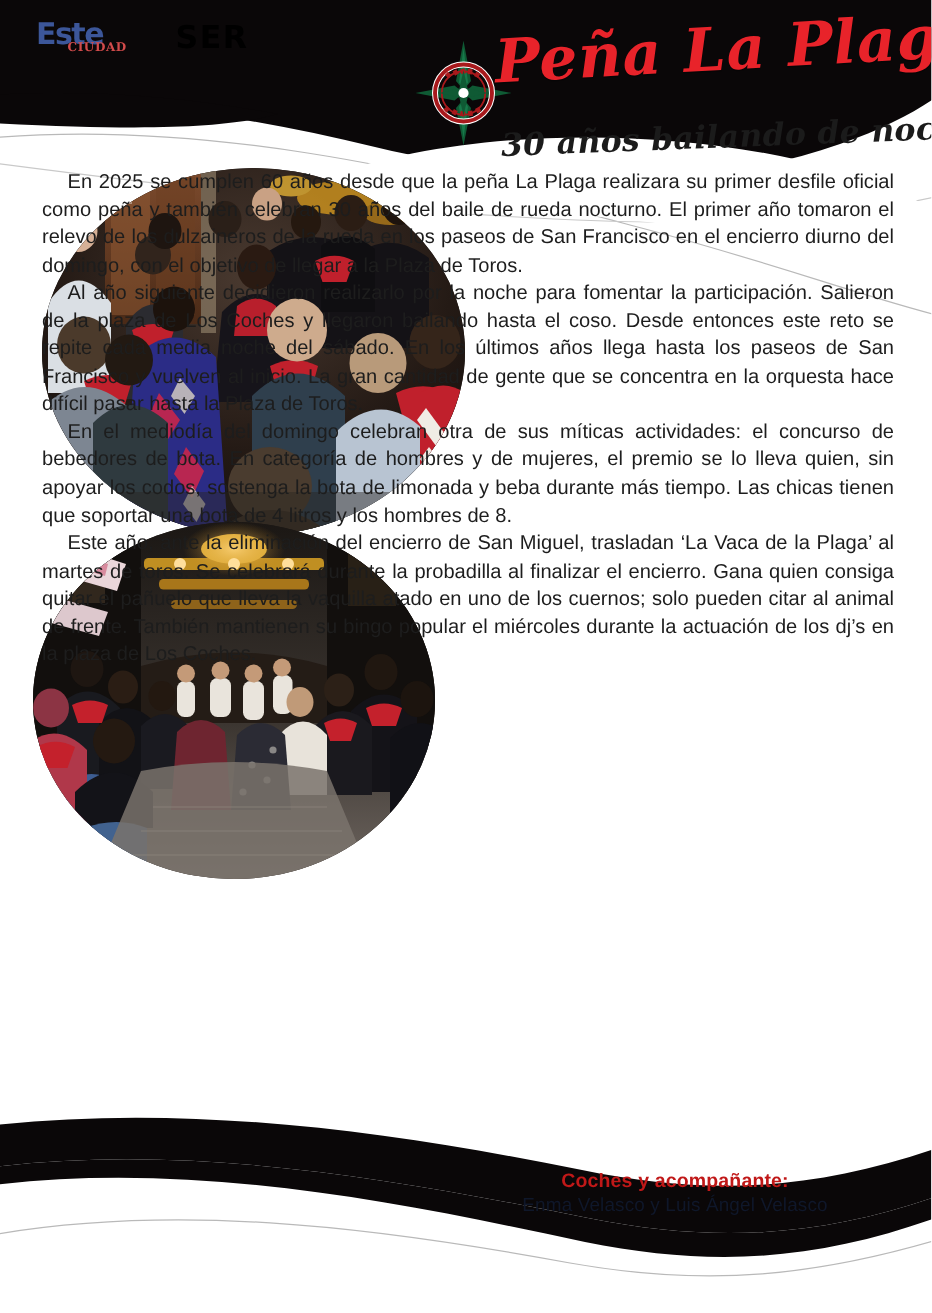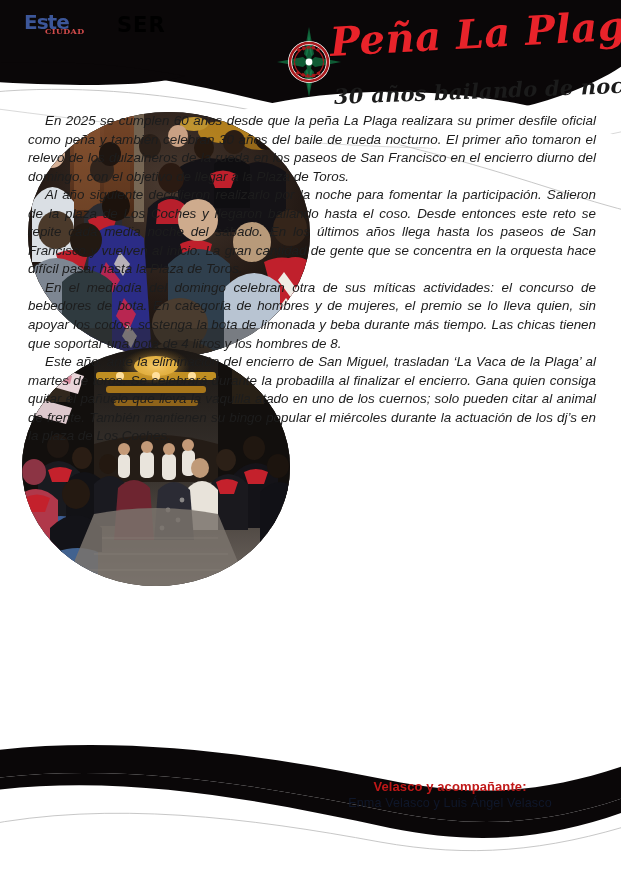--- a/index.html
+++ b/index.html
@@ -101,21 +101,20 @@
     position:absolute;z-index:5;
     left:28px;top:112px;
     width:568px;
     font-family:"Liberation Sans", sans-serif;
     font-size:13.4px;
     line-height:18.55px;
     color:#1d1d1d;
     text-align:justify;
     text-justify:inter-word;
     hyphens:none;
-    font-style:italic;
   }
   #article p{margin:0;text-indent:17px;}
 
   
   .carve{
     float:left;
     width:0;height:0;
     clear:left;
   }
   .carve i{display:block;float:left;clear:left;height:5px;}
@@ -477,21 +476,21 @@
       <i style="width:96px"></i>
         <i style="width:0px"></i>
     </div>
     <p>En 2025 se cumplen 60 años desde que la peña La Plaga realizara su primer desfile oficial como peña y también celebran 30 años del baile de rueda nocturno. El primer año tomaron el relevo de los dulzaineros de la rueda en los paseos de San Francisco en el encierro diurno del domingo, con el objetivo de llegar a la Plaza de Toros.</p>
     <p>Al año siguiente decidieron realizarlo por la noche para fomentar la participación. Salieron de la plaza de Los Coches y llegaron bailando hasta el coso. Desde entonces este reto se repite cada media noche del sábado. En los últimos años llega hasta los paseos de San Francisco y vuelven al inicio. La gran cantidad de gente que se concentra en la orquesta hace difícil pasar hasta la Plaza de Toros.</p>
     <p>En el mediodía del domingo celebran otra de sus míticas actividades: el concurso de bebedores de bota. En categoría de hombres y de mujeres, el premio se lo lleva quien, sin apoyar los codos, sostenga la bota de limonada y beba durante más tiempo. Las chicas tienen que soportar una bota de 4 litros y los hombres de 8.</p>
     <p>Este año, ante la eliminación del encierro de San Miguel, trasladan ‘La Vaca de la Plaga’ al martes de toros. Se celebrará durante la probadilla al finalizar el encierro. Gana quien consiga quitar el pañuelo que lleva la vaquilla atado en uno de los cuernos; solo pueden citar al animal de frente. También mantienen su bingo popular el miércoles durante la actuación de los dj’s en la plaza de Los Coches.</p>
   </div>
 
   <div id="credits">
-    <div class="credits-label">Velasco y acompañante:</div>
+    <div class="credits-label">Coches y acompañante:</div>
     <div class="credits-names">Enma Velasco y Luis Ángel Velasco</div>
   </div>
 
   <svg class="deco front" viewBox="0 0 621 875">
 
     <path d="M -20,826 C 110,800 250,818 380,842 C 470,858 545,852 640,822" fill="none" stroke="#b9b9b9" stroke-width="0.8"></path>
 
     <path d="M -20,792 C 120,772 260,800 390,828 C 480,846 552,840 640,806
              L 640,792 C 556,824 482,830 392,812 C 262,786 120,760 -20,780 Z" fill="#0a0708"></path>
     <path d="M -20,780 C 120,760 262,786 392,812 C 482,830 556,824 640,792

